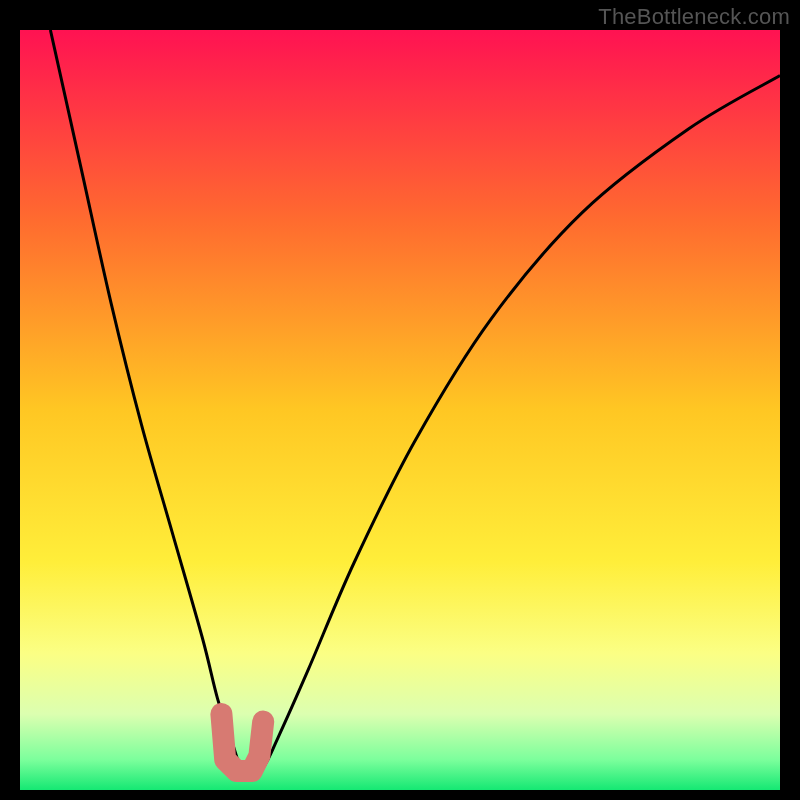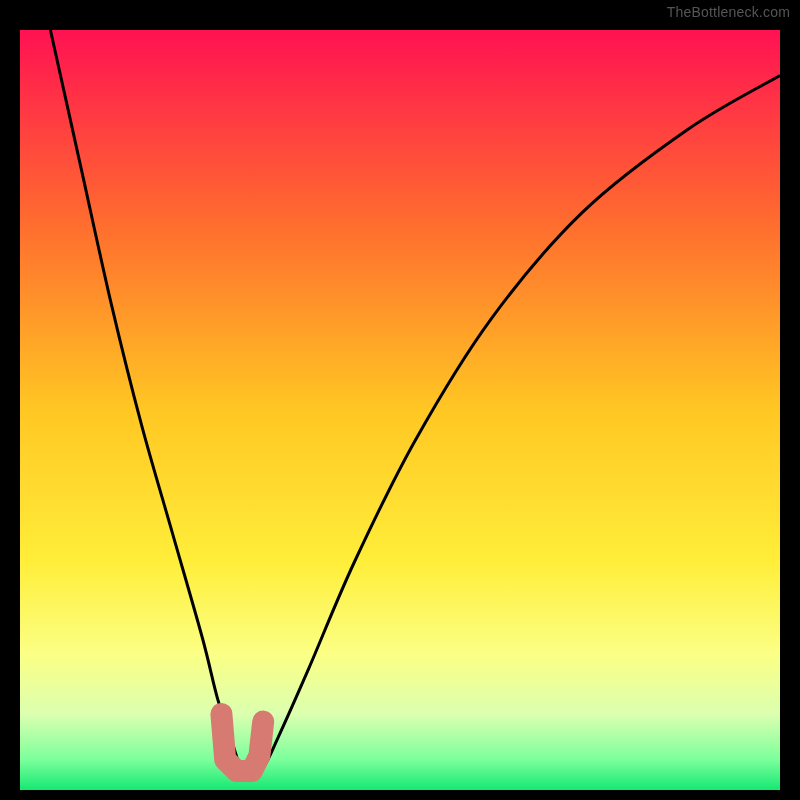--- a/index.html
+++ b/index.html
@@ -15,21 +15,21 @@
     position: relative;
     width: 800px;
     height: 800px;
     background: #000;
   }
   .attribution {
     position: absolute;
     top: 4px;
     right: 10px;
     color: #555;
-    font-size: 14px;
+    font-size: 22px;
     letter-spacing: 0.2px;
     z-index: 50;
   }
   .plot-area {
     position: absolute;
     left: 20px;
     top: 30px;
     width: 760px;
     height: 760px;
   }

